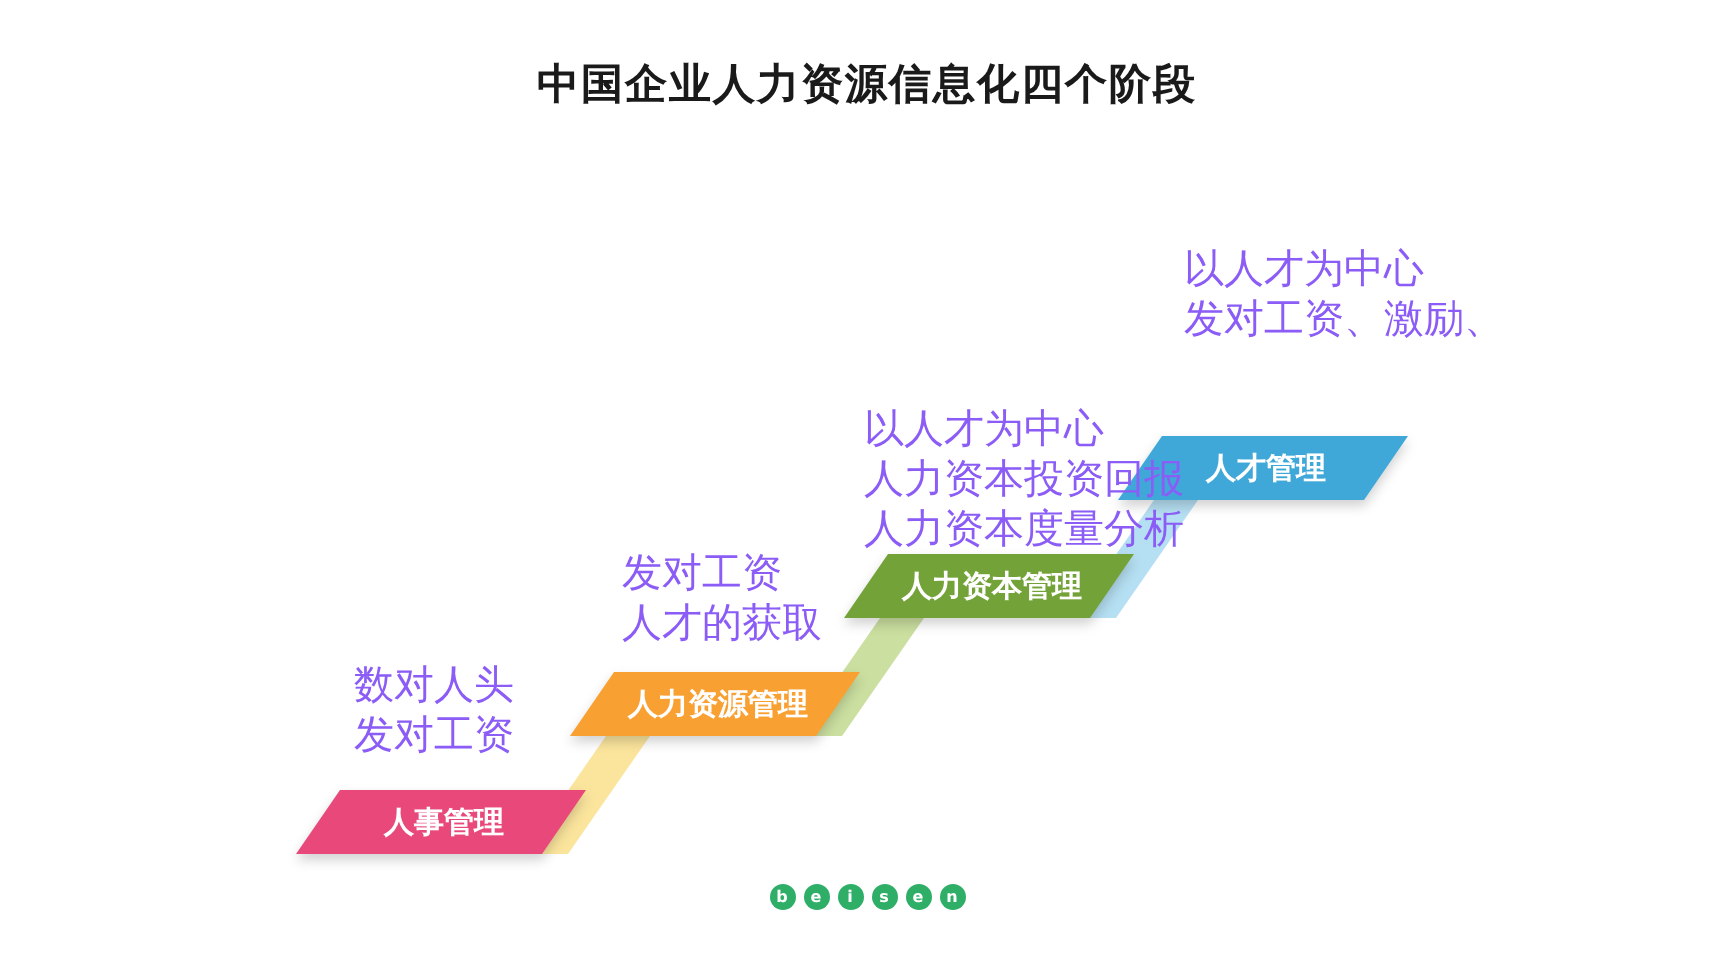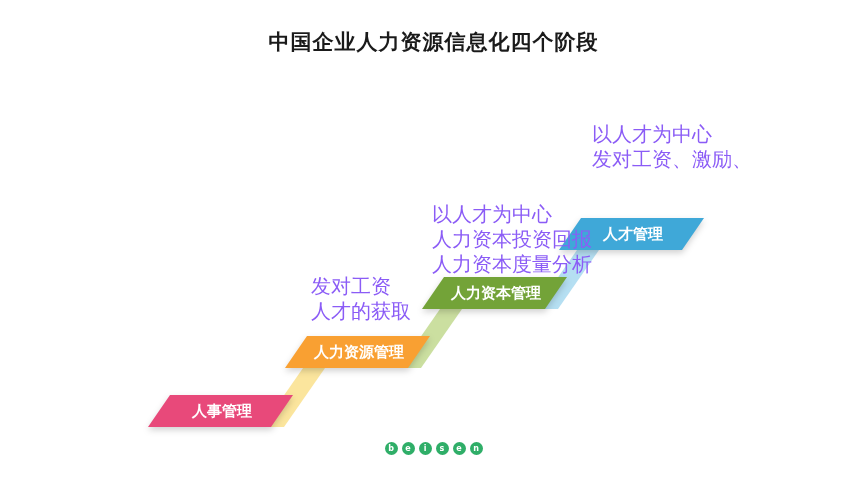--- a/index.html
+++ b/index.html
@@ -59,20 +59,24 @@
     <polygon class="tread" points="285,368 307,336 430,336 408,368" fill="#f9a032"></polygon>
     <polygon class="tread" points="422,309 444,277 567,277 545,309" fill="#73a338"></polygon>
     <polygon class="tread" points="559,250 581,218 704,218 682,250" fill="#3fa8d8"></polygon>
 
     <text class="tread-label" x="222" y="416">人事管理</text>
     <text class="tread-label" x="359" y="357">人力资源管理</text>
     <text class="tread-label" x="496" y="298">人力资本管理</text>
     <text class="tread-label" x="633" y="239">人才管理</text>
   </svg>
 
+  <div class="notes" style="left:177px;top:330px;">
+    <span>数对人头</span>
+    <span>发对工资</span>
+  </div>
 
   <div class="notes" style="left:311px;top:274px;">
     <span>发对工资</span>
     <span>人才的获取</span>
   </div>
 
   <div class="notes" style="left:432px;top:202px;">
     <span>以人才为中心</span>
     <span>人力资本投资回报</span>
     <span>人力资本度量分析</span>

